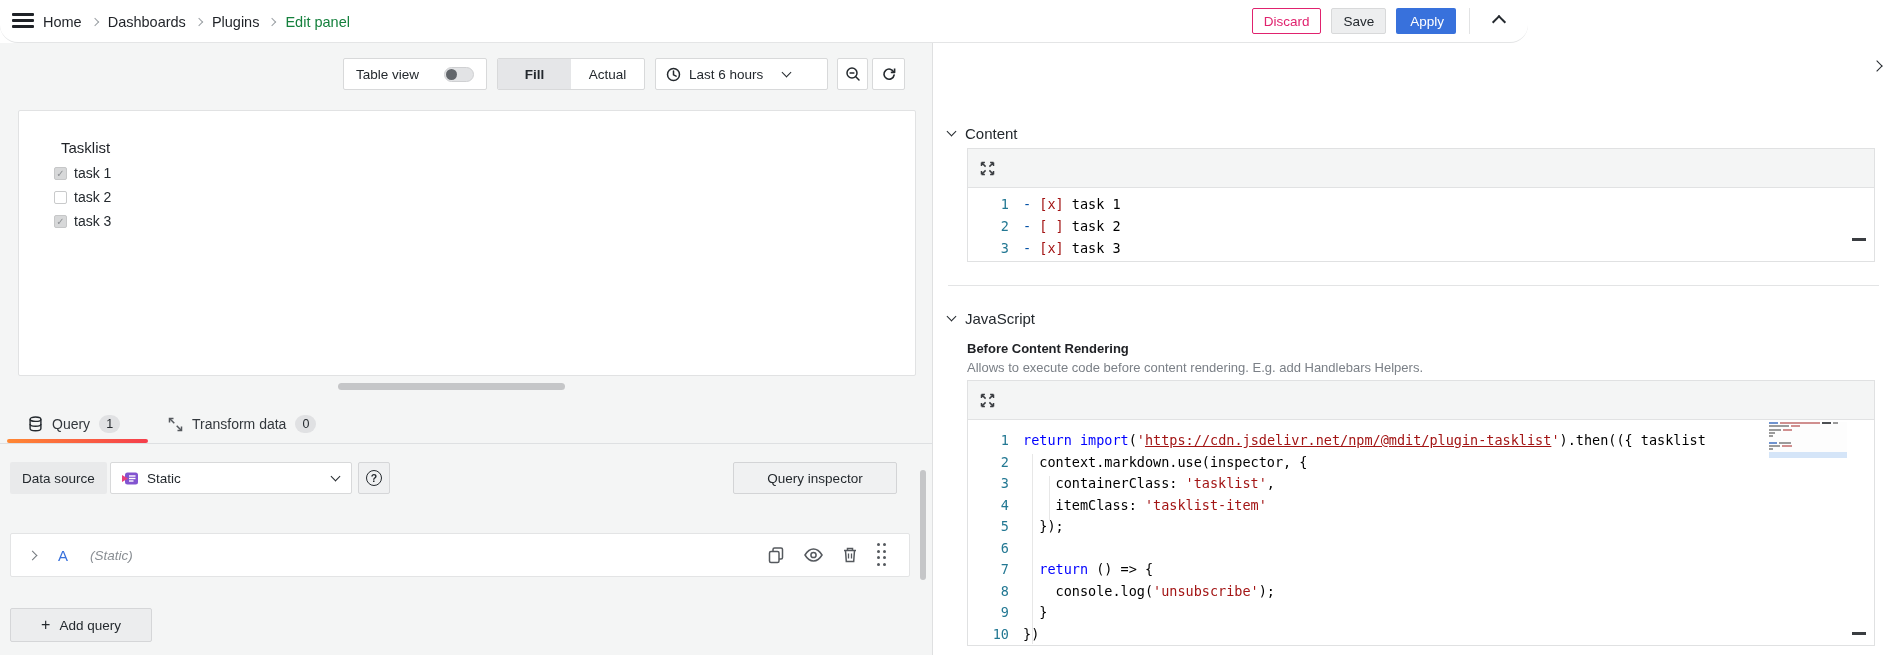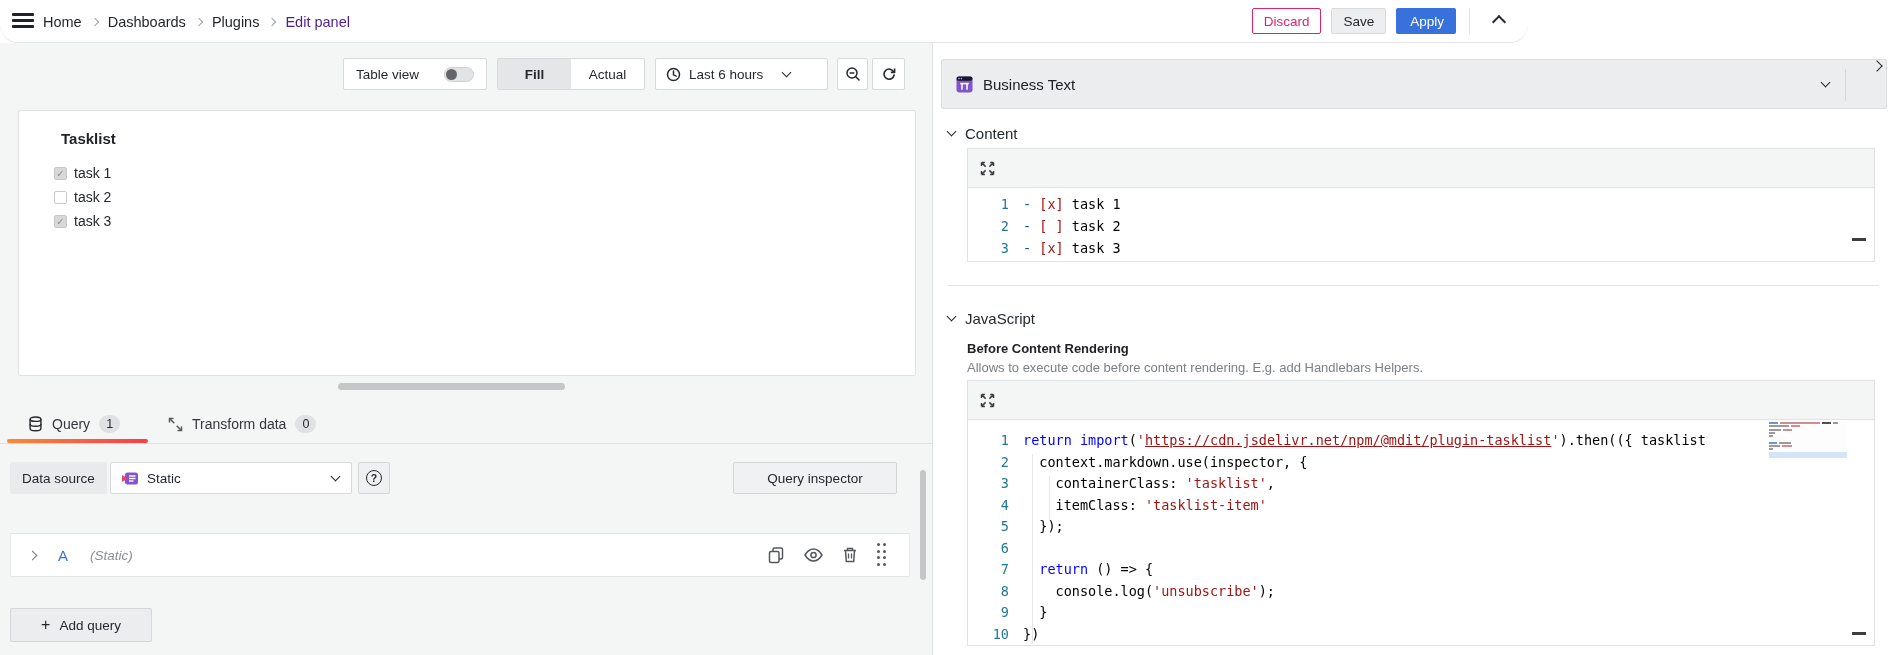--- a/index.html
+++ b/index.html
@@ -6,21 +6,21 @@
   html,body { width:1895px; height:655px; }
   body { font-family:"Liberation Sans", sans-serif; background:#fff; color:#24292e; overflow:hidden; }
   #app { position:relative; width:1895px; height:655px; background:#fff; }
 
   
   .navbar { position:absolute; left:0; top:0; width:1528px; height:43px; background:#fff; border-bottom:1px solid #e4e5e6; z-index:5;border-radius:18px;}
   .hamburger { position:absolute; left:12px; top:13px; width:22px; height:16px; cursor:pointer; }
   .hamburger div { height:2.6px; background:#1f2227; border-radius:1px; margin-bottom:3.6px; }
   .crumbs { position:absolute; left:43px; top:0; height:43px; display:flex; align-items:center; gap:10px; font-size:14.5px; }
   .crumb { color:#1f2227; cursor:pointer; }
-  .crumb.last { color:#4c1d95; cursor:default; }
+  .crumb.last { color:#15803d; cursor:default; }
   .crumb-sep { width:6px; height:6px; border-right:1.6px solid #9ba0a5; border-bottom:1.6px solid #9ba0a5; transform:rotate(-45deg); margin-top:1px;}
   .nav-actions { position:absolute; right:72px; top:8px; display:flex; gap:10px; align-items:center; }
   .btn { height:26px; padding:0 11px; border-radius:2px; font-size:13.5px; display:inline-flex; align-items:center; cursor:pointer; border:1px solid transparent; white-space:nowrap;}
   .btn-destructive-outline { background:#fff; border-color:#e0226e; color:#e0226e; }
   .btn-secondary { background:#edeeef; border-color:#d8d9da; color:#24292e; }
   .btn-primary { background:#3871dc; color:#fff;padding-left:13px; }
   .nav-divider { position:absolute; right:58px; top:8px; width:1px; height:26px; background:#e2e3e4; }
   .caret-up { position:absolute; right:24px; top:17px; width:10px; height:10px; border-left:2px solid #24292e; border-top:2px solid #24292e; transform:rotate(45deg); cursor:pointer;}
 
   
@@ -34,21 +34,21 @@
   .seg.active { background:#e5e6e8; font-weight:bold; }
   .time-group { left:655px; width:173px; padding:0 10px; gap:8px; }
   .icon-btn { justify-content:center; }
   .zoomout-btn { left:837px; width:31px; }
   .refresh-btn { left:872px; width:33px; }
   .chev-down { width:7px; height:7px; border-right:1.7px solid #24292e; border-bottom:1.7px solid #24292e; transform:rotate(45deg); margin-top:-3px;}
   .chev-right { width:7px; height:7px; border-right:1.7px solid #73787d; border-bottom:1.7px solid #73787d; transform:rotate(-45deg);}
 
   
   .preview-panel { position:absolute; left:18px; top:67px; width:898px; height:266px; background:#fff; border:1px solid #e1e2e3; border-radius:2px; }
-  .panel-title { position:absolute; left:42px; top:19px; font-size:15px; font-weight:700; color:#1f2227; }
+  .panel-title { position:absolute; left:42px; top:28px; font-size:15px; font-weight:400; color:#1f2227; }
   .tasks { position:absolute; left:35px; top:50px; }
   .task-row { display:flex; align-items:center; height:24px; gap:7px; }
   .cb { width:13px; height:13px; border-radius:2px; background:#fff; border:1px solid #c9cacb; display:flex; align-items:center; justify-content:center; font-size:10px; color:#8f9296; }
   .cb.checked { background:#d7d8d9; border-color:#c6c7c8; }
   .task-label { font-size:14px; color:#24292e; }
 
   .hscroll-pill { position:absolute; left:338px; top:340px; width:227px; height:7px; border-radius:4px; background:#c5c6c8; cursor:pointer;}
   .vscroll-bar { position:absolute; left:920px; top:427px; width:6px; height:110px; border-radius:3px; background:#c5c6c8; cursor:pointer;}
 
   
@@ -281,34 +281,20 @@
     </div>
 
     <div class="add-query">
       <span class="plus">+</span>
       <span>Add query</span>
     </div>
   </div>
 
   <div class="right">
 
-    <div class="viz-header">
-      <svg width="17" height="17" viewBox="0 0 17 17">
-        <rect x="0.5" y="0.5" width="16" height="16" rx="3" fill="#7d57c9"></rect>
-        <rect x="0.5" y="0.5" width="16" height="4.2" rx="2" fill="#181a26"></rect>
-        <circle cx="3" cy="2.6" r="0.8" fill="#b99cf0"></circle>
-        <circle cx="5.4" cy="2.6" r="0.8" fill="#b99cf0"></circle>
-        <line x1="4.2" y1="7.6" x2="12.8" y2="7.6" stroke="#fff" stroke-width="1.5"></line>
-        <line x1="6" y1="7.6" x2="6" y2="13.8" stroke="#fff" stroke-width="1.5"></line>
-        <line x1="11" y1="7.6" x2="11" y2="13.8" stroke="#fff" stroke-width="1.5"></line>
-      </svg>
-      <span class="viz-title">Business Text</span>
-      <span class="chev-down viz-chev"></span>
-      <span class="viz-divider"></span>
-    </div>
     <div class="viz-collapse"></div>
 
     <div class="section-head" style="left:15px; top:82px;">
       <span class="sec-chev"></span>
       <span class="section-title">Content</span>
     </div>
 
     <div class="code-editor" style="top:105px; height:114px;">
       <div class="editor-toolbar">
         <svg width="15" height="15" viewBox="0 0 15 15">

